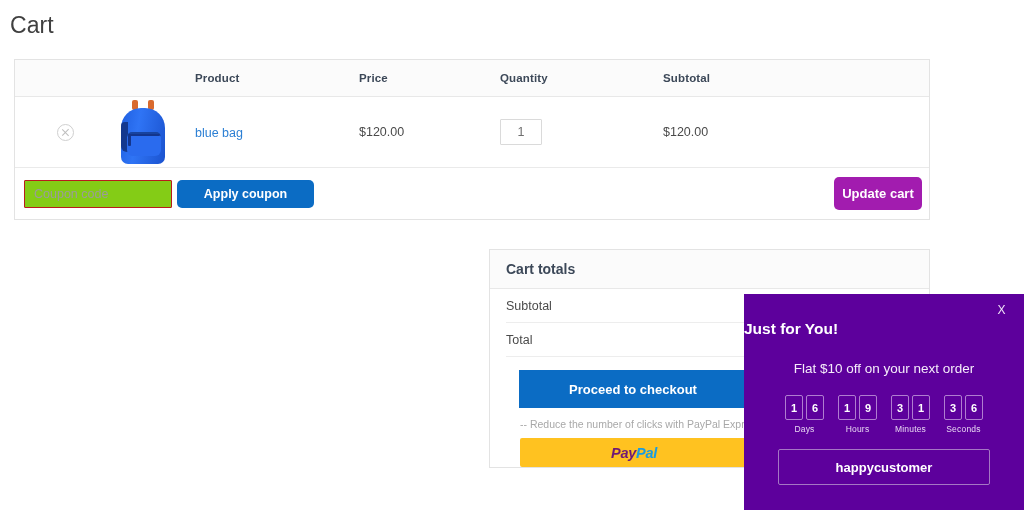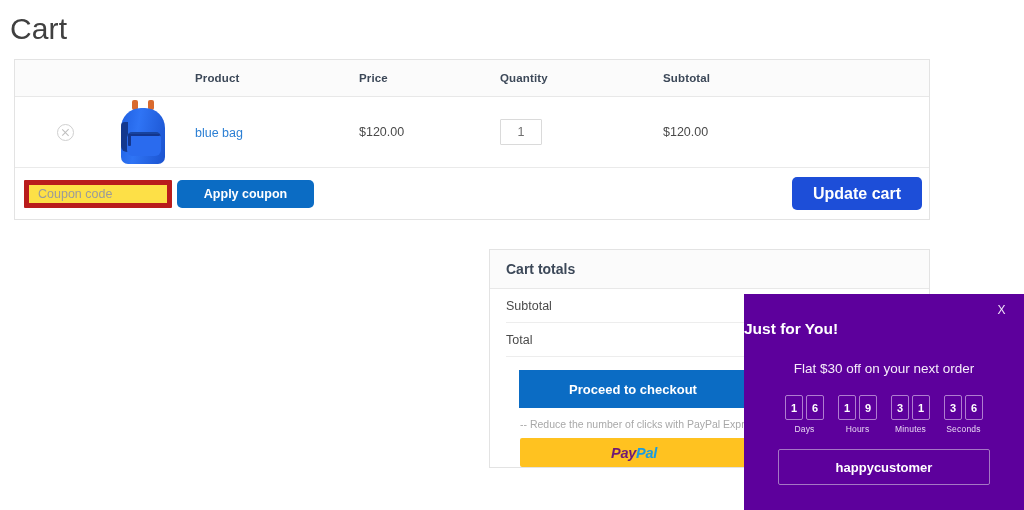--- a/index.html
+++ b/index.html
@@ -10,21 +10,21 @@
     background: #ffffff;
     font-family: "Liberation Sans", sans-serif;
     color: #3c3c3c;
   }
   .page { position: relative; width: 1024px; height: 510px; }
 
   
   .page-title {
     position: absolute;
     left: 10px; top: 12px;
-    font-size: 30px;
+    font-size: 23px;
     font-weight: 400;
     color: #404040;
     letter-spacing: 0.1px;
   }
 
   
   .cart-table {
     position: absolute;
     left: 14px; top: 59px;
     width: 916px;
@@ -152,22 +152,22 @@
 
   .coupon-row {
     display: flex;
     align-items: center;
     height: 51px;
     padding: 0 10px 0 9px;
     position: relative;
   }
   .coupon-input {
     width: 148px; height: 28px;
-    border: 5px solid #b91c1c;
-    background: #fde047;
+    border: 1px solid #b91c1c;
+    background: #84cc16;
     padding: 0 9px;
     font-size: 12.5px;
     color: #4a4a4a;
     font-family: "Liberation Sans", sans-serif;
     border-radius: 1px;
   }
   .coupon-input::placeholder { color: #9b9b9b; }
   .btn {
     border: none;
     cursor: pointer;
@@ -178,23 +178,23 @@
   }
   .apply-coupon {
     margin-left: 5px;
     width: 137px; height: 28px;
     background: #0b6cc4;
     font-size: 12.5px;
   }
   .update-cart {
     position: absolute;
     right: 7px;
-    width: 130px; height: 33px;
-    background: #1d4ed8;
-    font-size: 16px;
+    width: 88px; height: 33px;
+    background: #a21caf;
+    font-size: 13px;
   }
 
   
   .cart-totals {
     position: absolute;
     left: 489px; top: 249px;
     width: 441px;
     border: 1px solid #e3e3e3;
     background: #fff;
   }
@@ -398,21 +398,21 @@
 
       <div class="paypal-btn">
         <span class="pp-logo"><span class="pp-pay">Pay</span><span class="pp-pal">Pal</span></span>
       </div>
     </div>
   </div>
 
   <div class="promo">
     <div class="promo-close">X</div>
     <div class="promo-title">Just for You!</div>
-    <div class="promo-sub">Flat $30 off on your next order</div>
+    <div class="promo-sub">Flat $10 off on your next order</div>
 
     <div class="countdown">
       <div class="cd-unit">
         <div class="cd-digits">
           <div class="cd-digit">1</div>
           <div class="cd-digit">6</div>
         </div>
         <div class="cd-label">Days</div>
       </div>
       <div class="cd-unit">

